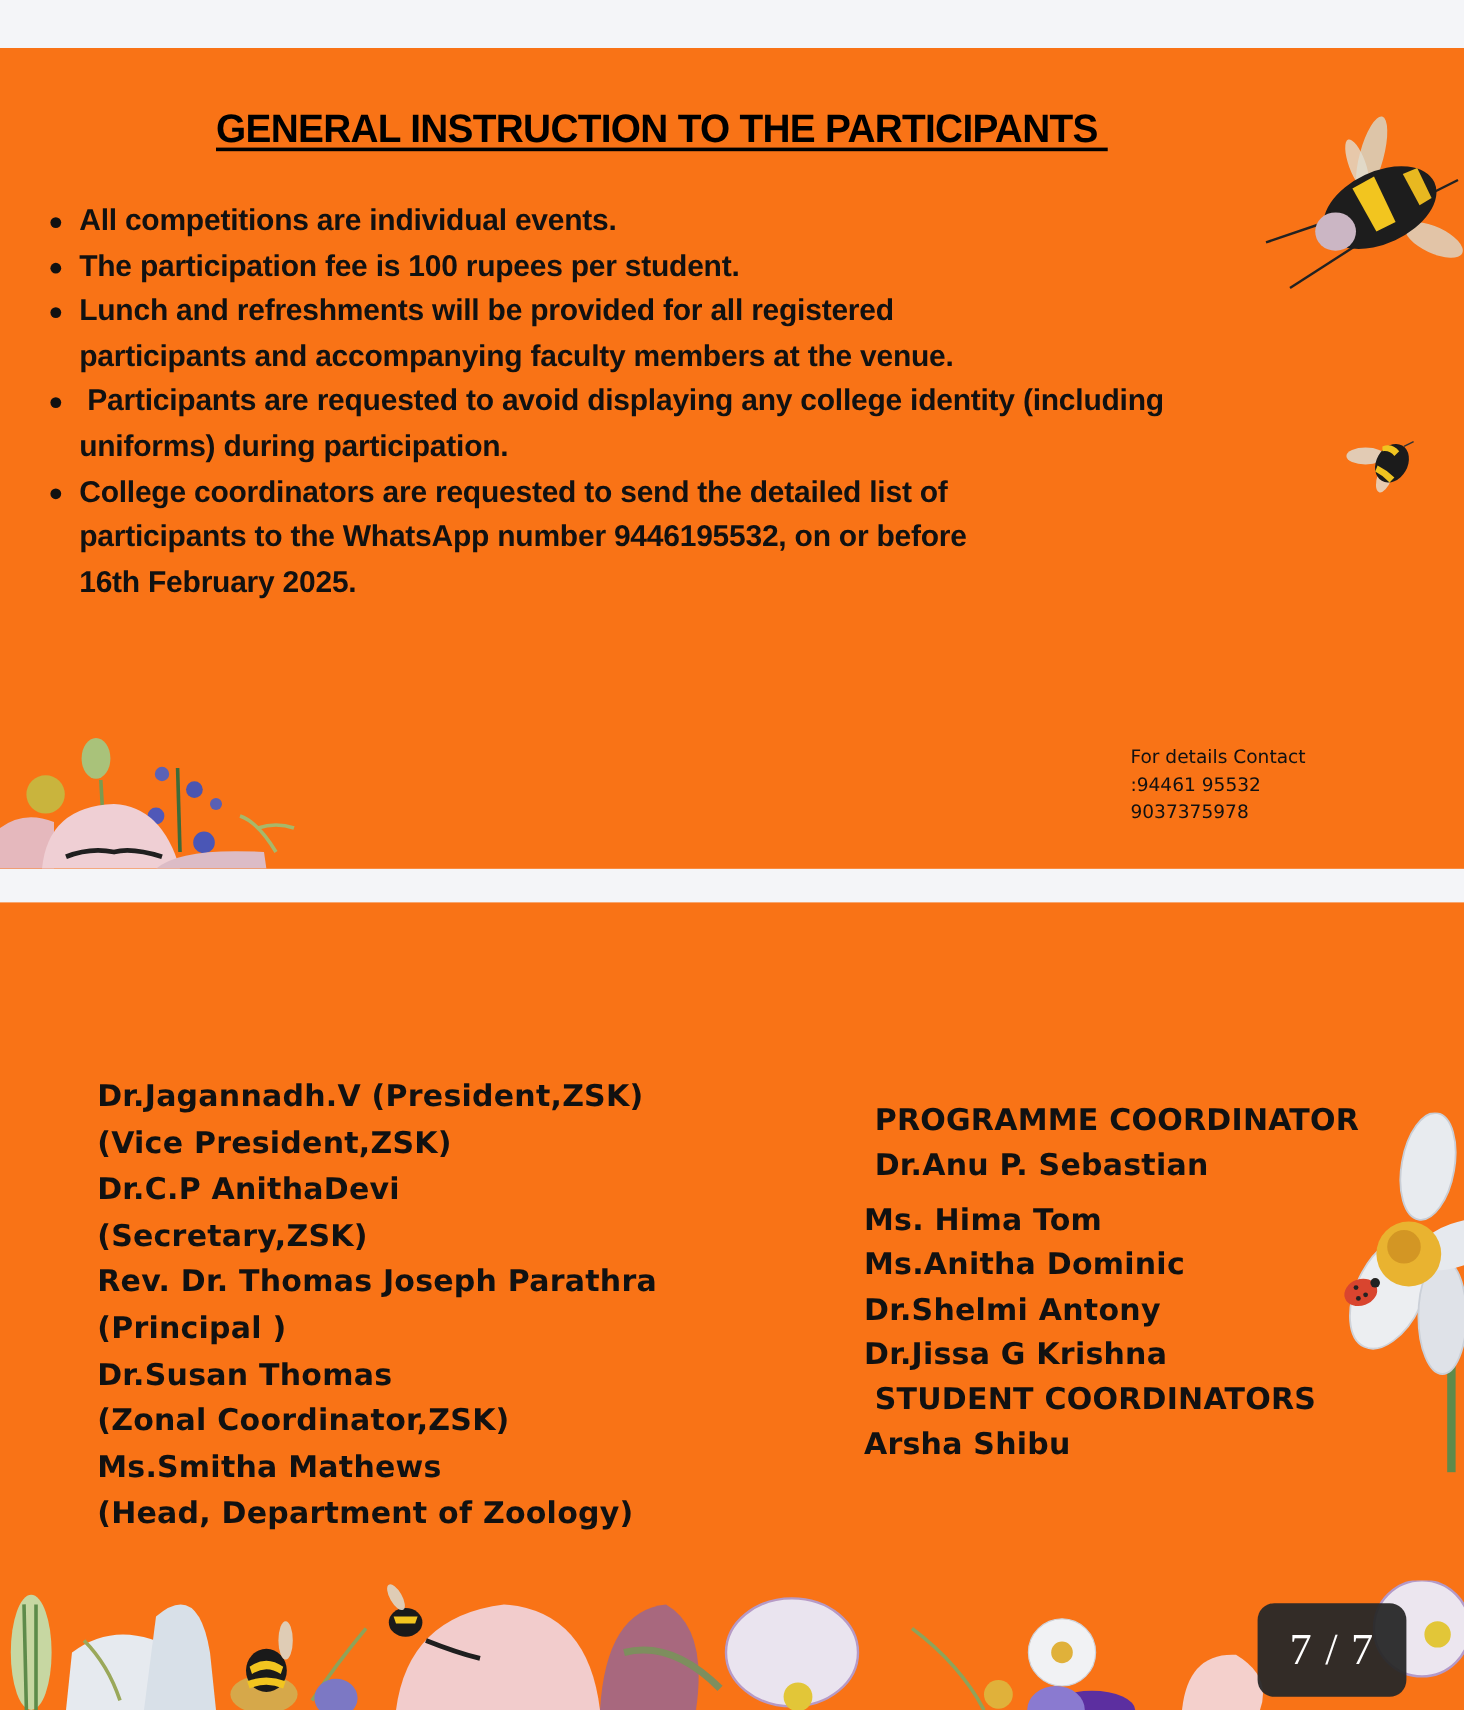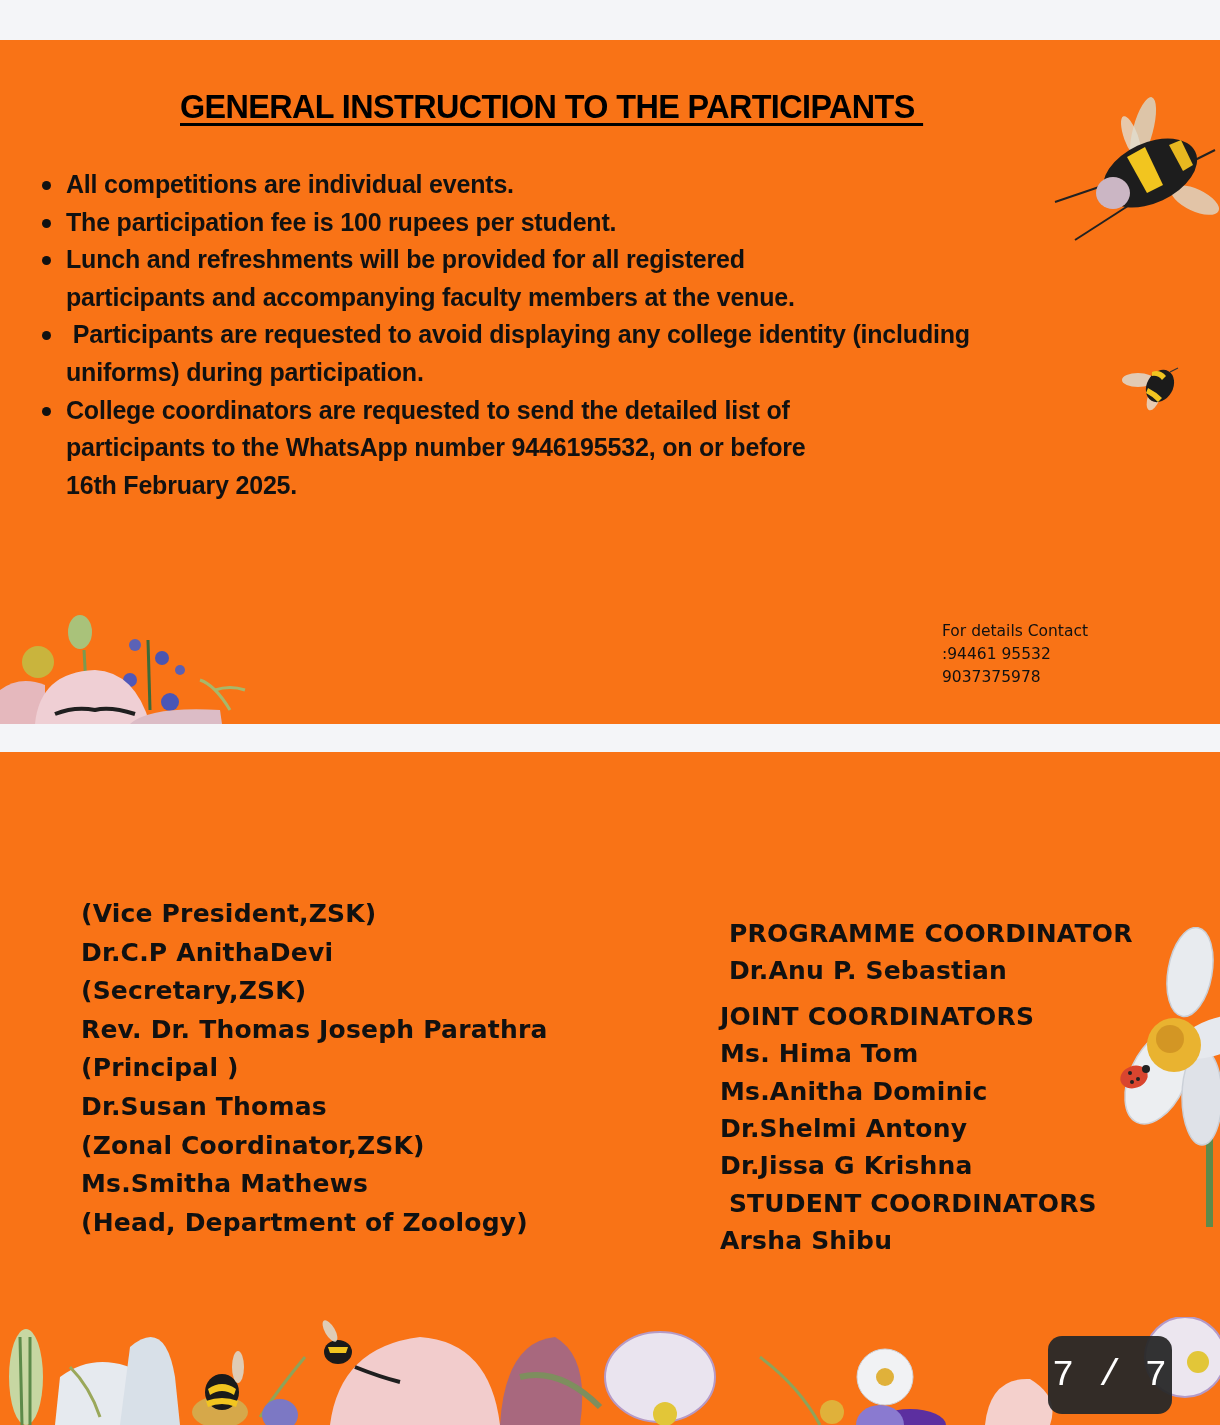--- a/index.html
+++ b/index.html
@@ -46,21 +46,21 @@
   }
   .col div { white-space: pre; height: 38.6px; line-height: 38.6px; }
   #col-left { left: 81px; top: 143px; }
   #col-right { left: 720px; top: 163px; font-size: 25px; }
   #col-right div { height: 37.4px; line-height: 37.4px; }
   #col-right .gap { height: 8px; }
 
   .badge {
     position: absolute; left: 1048px; top: 1336px; width: 124px; height: 78px;
     background: rgba(40,40,40,0.95); border-radius: 14px;
-    color: #fff; font-family: Liberation Mono, monospace; font-size: 37px;
+    color: #fff; font-family: Liberation Serif, serif; font-size: 37px;
     display: flex; align-items: center; justify-content: center; letter-spacing: 1px;
   }
 
   .deco { position: absolute; }
 </style>
 </head>
 <body>
 
 <section class="slide" id="slide1">
   <h1 class="heading" id="gi-title">GENERAL INSTRUCTION TO THE PARTICIPANTS </h1>
@@ -119,36 +119,36 @@
     <path d="M0 80 Q20 65 45 75 L45 114 L0 114 Z" fill="#e5b8bd"></path>
     <path d="M35 114 Q40 62 95 60 Q135 62 150 114 Z" fill="#efcfd4"></path>
     <path d="M130 114 Q150 96 220 100 L222 114 Z" fill="#dcbcc6"></path>
     <path d="M55 104 Q75 96 95 100 Q110 96 135 104" stroke="#1f1f1f" stroke-width="4" fill="none"></path>
   </svg>
 </section>
 
 <section class="slide" id="slide2">
 
   <div class="col" id="col-left">
+    <div>Dr.Jagannadh.V (President,ZSK)</div>
     <div>(Vice President,ZSK)</div>
     <div>Dr.C.P AnithaDevi</div>
     <div>(Secretary,ZSK)</div>
     <div>Rev. Dr. Thomas Joseph Parathra</div>
     <div>(Principal )</div>
     <div>Dr.Susan Thomas</div>
     <div>(Zonal Coordinator,ZSK)</div>
     <div>Ms.Smitha Mathews</div>
     <div>(Head, Department of Zoology)</div>
   </div>
 
   <div class="col" id="col-right">
     <div> PROGRAMME COORDINATOR</div>
     <div> Dr.Anu P. Sebastian</div>
     <div class="gap"></div>
-    <div>JOINT COORDINATORS</div>
     <div>Ms. Hima Tom</div>
     <div>Ms.Anitha Dominic</div>
     <div>Dr.Shelmi Antony</div>
     <div>Dr.Jissa G Krishna</div>
     <div> STUDENT COORDINATORS</div>
     <div>Arsha Shibu</div>
   </div>
 
   <svg class="deco" style="left:1110px;top:175px" width="110" height="300" viewBox="0 0 110 300">
     <rect x="96" y="180" width="7" height="120" fill="#5f8a4a"></rect>

